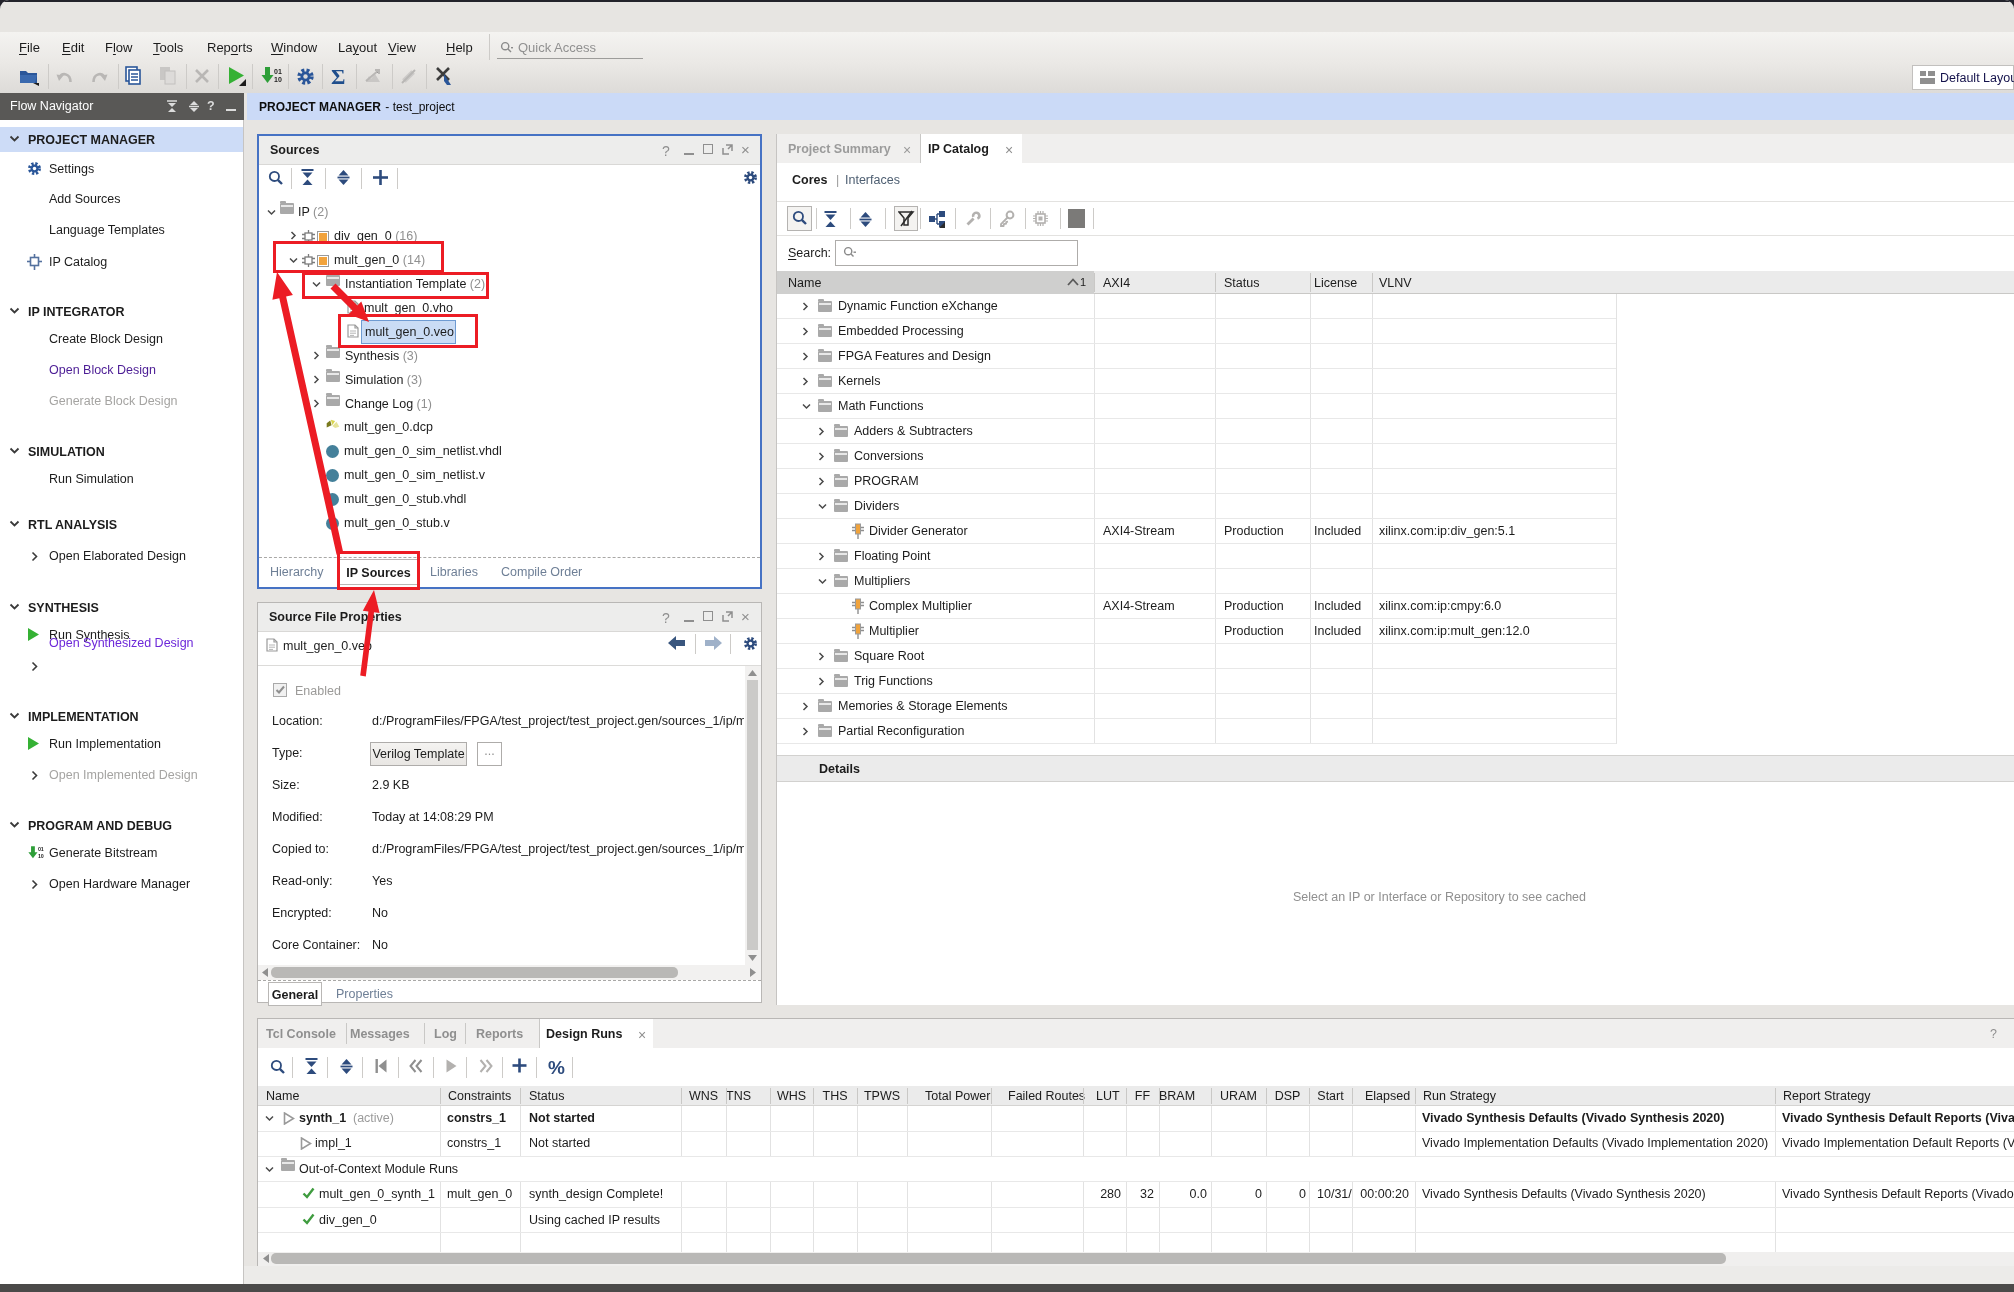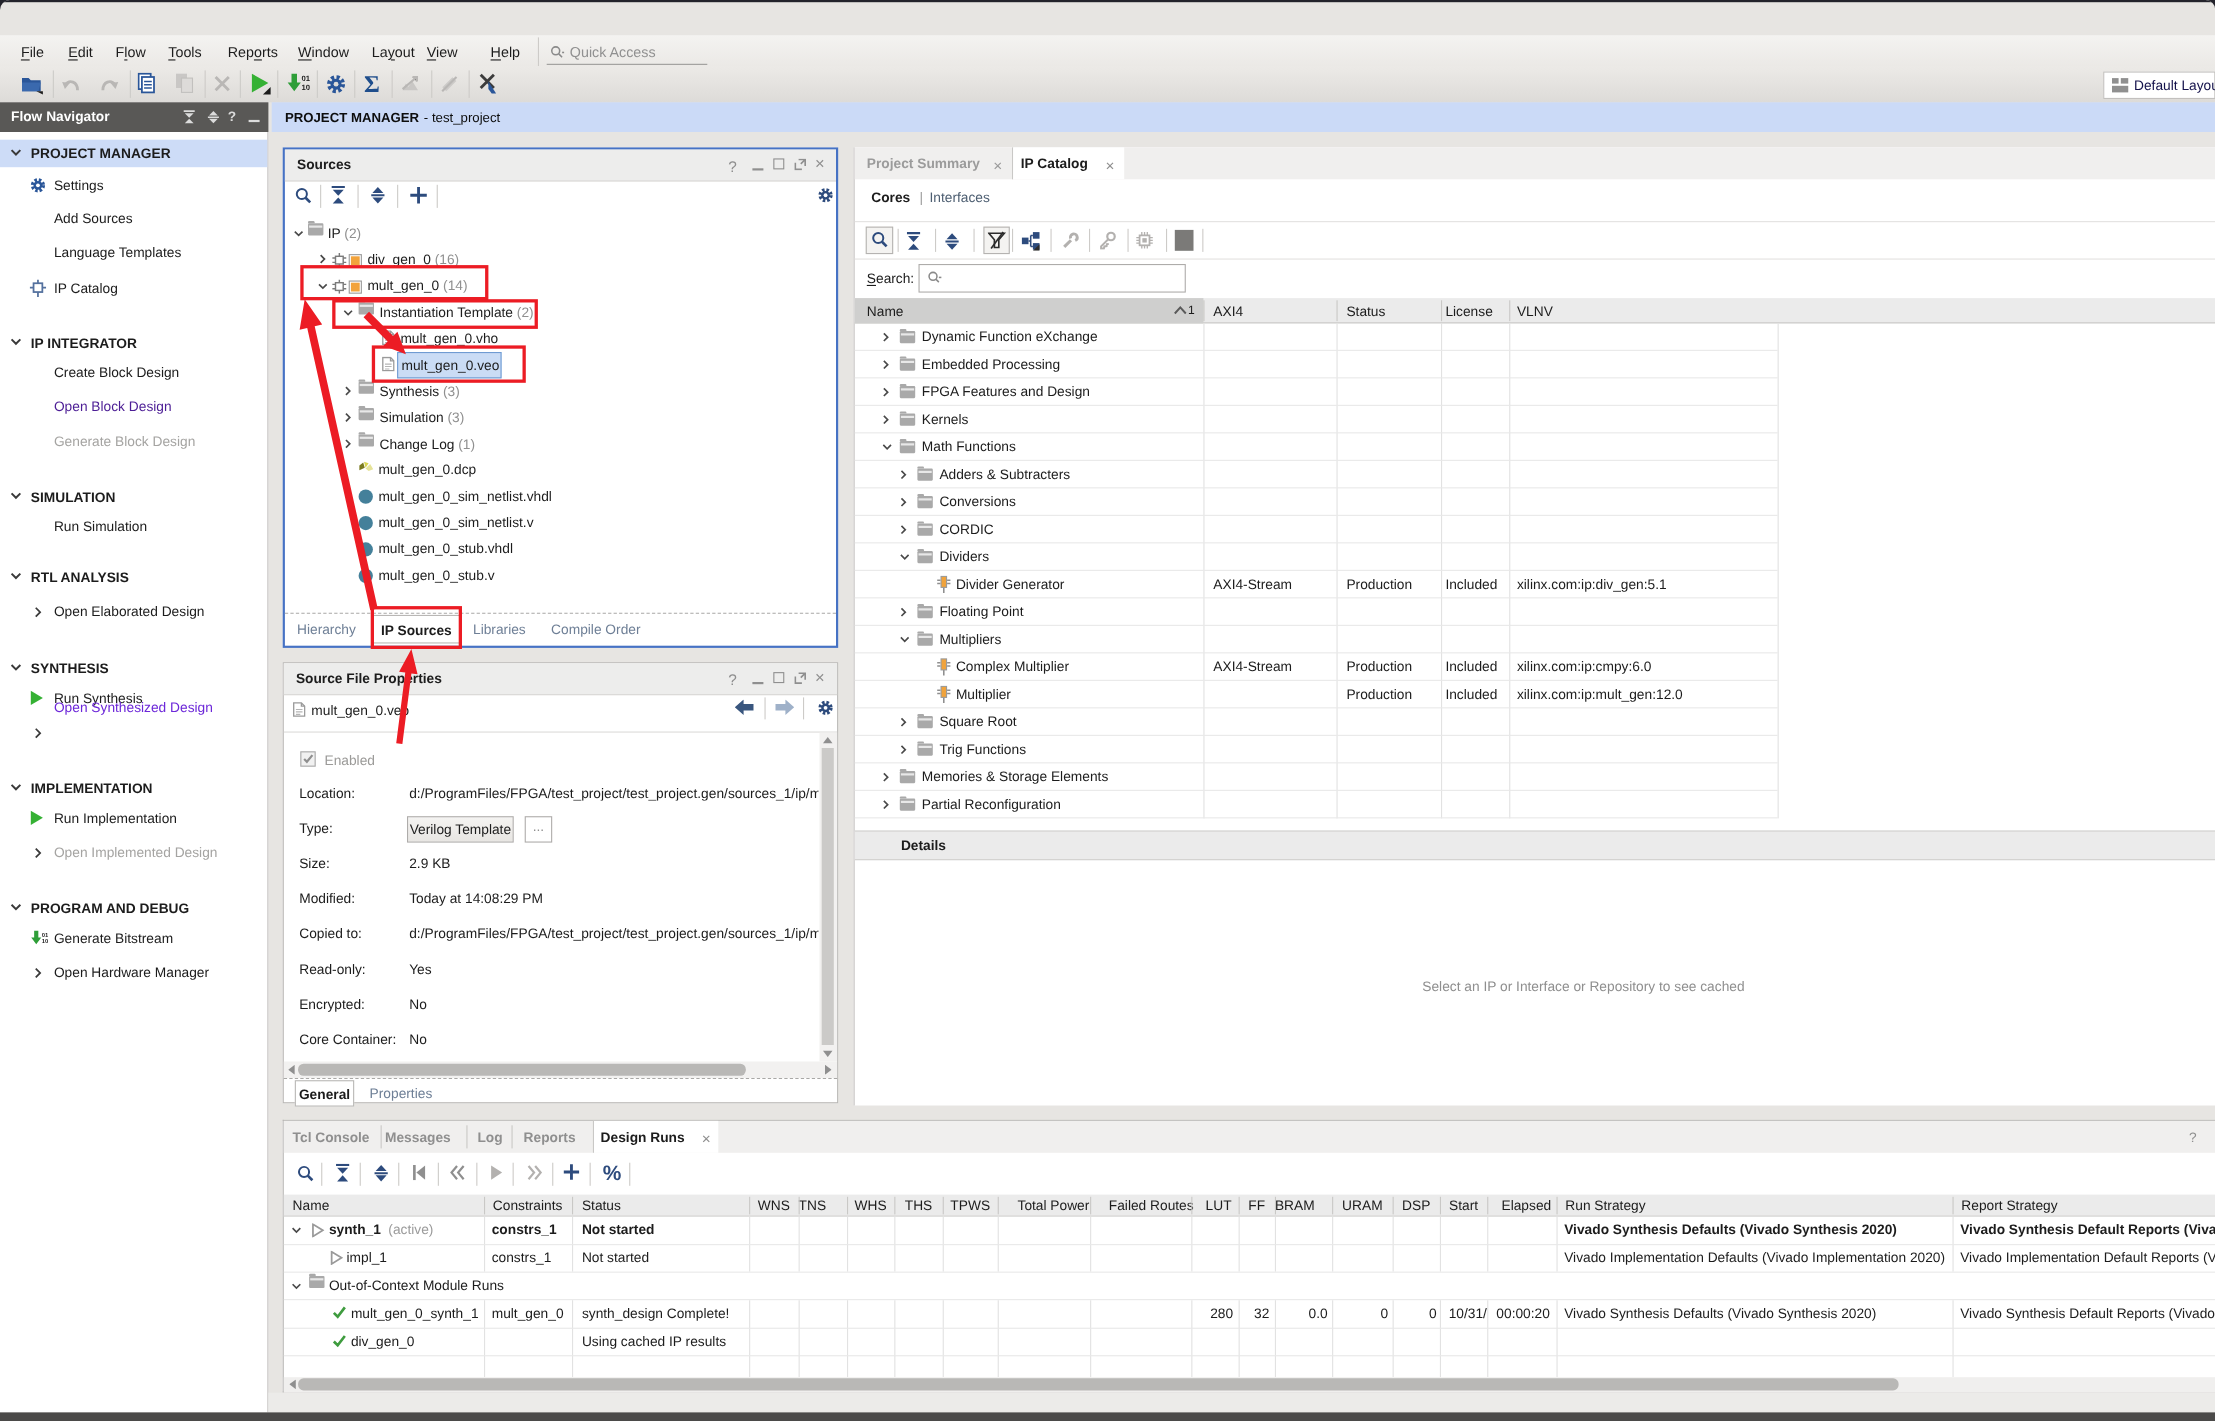--- a/index.html
+++ b/index.html
@@ -116,21 +116,21 @@
     <svg class="ico" style="left:7px;top:5px" width="15" height="14" viewBox="0 0 15 14">
       <rect x="0" y="0" width="6" height="5" fill="#8f8f8f"></rect>
           <rect x="8" y="0" width="7" height="5" fill="#8f8f8f"></rect>
       <rect x="0" y="7" width="15" height="6" fill="#8f8f8f"></rect>
     </svg>
     <span class="ab nv" style="left:27px;top:5px;white-space:nowrap">Default Layou</span>
   </div>
 </div>
 
 <div class="ab" style="left:0;top:93px;width:244px;height:27px;background:#595856">
-  <span class="ab" style="left:10px;top:6px;color:#fff;font-weight:bold">Flow Navigator</span>
+  <span class="ab" style="left:10px;top:6px;color:#fff;font-weight:normal">Flow Navigator</span>
   <svg class="ico" style="left:166px;top:7px" width="12" height="13" viewBox="0 0 12 13">
         <line x1="1" y1="1" x2="11" y2="1" stroke="#dcdcdc" stroke-width="1.6"></line>
         <polygon points="2,3 10,3 6,7" fill="#dcdcdc"></polygon>
         <polygon points="2,12 10,12 6,8" fill="#dcdcdc"></polygon>
       </svg>
   <svg class="ico" style="left:188px;top:7px" width="12" height="13" viewBox="0 0 12 13">
         <line x1="1" y1="6.5" x2="11" y2="6.5" stroke="#dcdcdc" stroke-width="1.4"></line>
         <polygon points="2,5 10,5 6,1" fill="#dcdcdc"></polygon>
         <polygon points="2,8 10,8 6,12" fill="#dcdcdc"></polygon>
       </svg>
@@ -573,21 +573,21 @@
   <svg class="ico" style="left:41px;top:318px" width="7" height="9" viewBox="0 0 7 9">
         <path d="M1.5 1 L5 4.5 L1.5 8" fill="none" stroke="#4a4a4a" stroke-width="1.5"></path>
       </svg>
   <div class="fold" style="left:57px;top:317px"></div>
   <span class="ab" style="left:77px;top:315px">Conversions</span>
   <div class="hr" style="left:0;top:359px;width:839px"></div>
   <svg class="ico" style="left:41px;top:343px" width="7" height="9" viewBox="0 0 7 9">
         <path d="M1.5 1 L5 4.5 L1.5 8" fill="none" stroke="#4a4a4a" stroke-width="1.5"></path>
       </svg>
   <div class="fold" style="left:57px;top:342px"></div>
-  <span class="ab" style="left:77px;top:340px">CORDIC</span>
+  <span class="ab" style="left:77px;top:340px">PROGRAM</span>
   <div class="hr" style="left:0;top:384px;width:839px"></div>
   <svg class="ico" style="left:41px;top:369px" width="9" height="7" viewBox="0 0 9 7">
         <path d="M1 1.5 L4.5 5 L8 1.5" fill="none" stroke="#4a4a4a" stroke-width="1.5"></path>
       </svg>
   <div class="fold" style="left:57px;top:367px"></div>
   <span class="ab" style="left:77px;top:365px">Dividers</span>
   <div class="hr" style="left:0;top:409px;width:839px"></div>
   <svg class="ico" style="left:74px;top:389px" width="14" height="17" viewBox="0 0 14 17">
         <path d="M1 4.5 H4 M1 7.5 H4 M10 4.5 H13 M10 7.5 H13 M7 11 V16" stroke="#8f8f8f" stroke-width="1.4"></path>
         <rect x="4.5" y="1" width="5" height="10" fill="#f0a33c" stroke="#9a9a9a" stroke-width="1"></rect>

